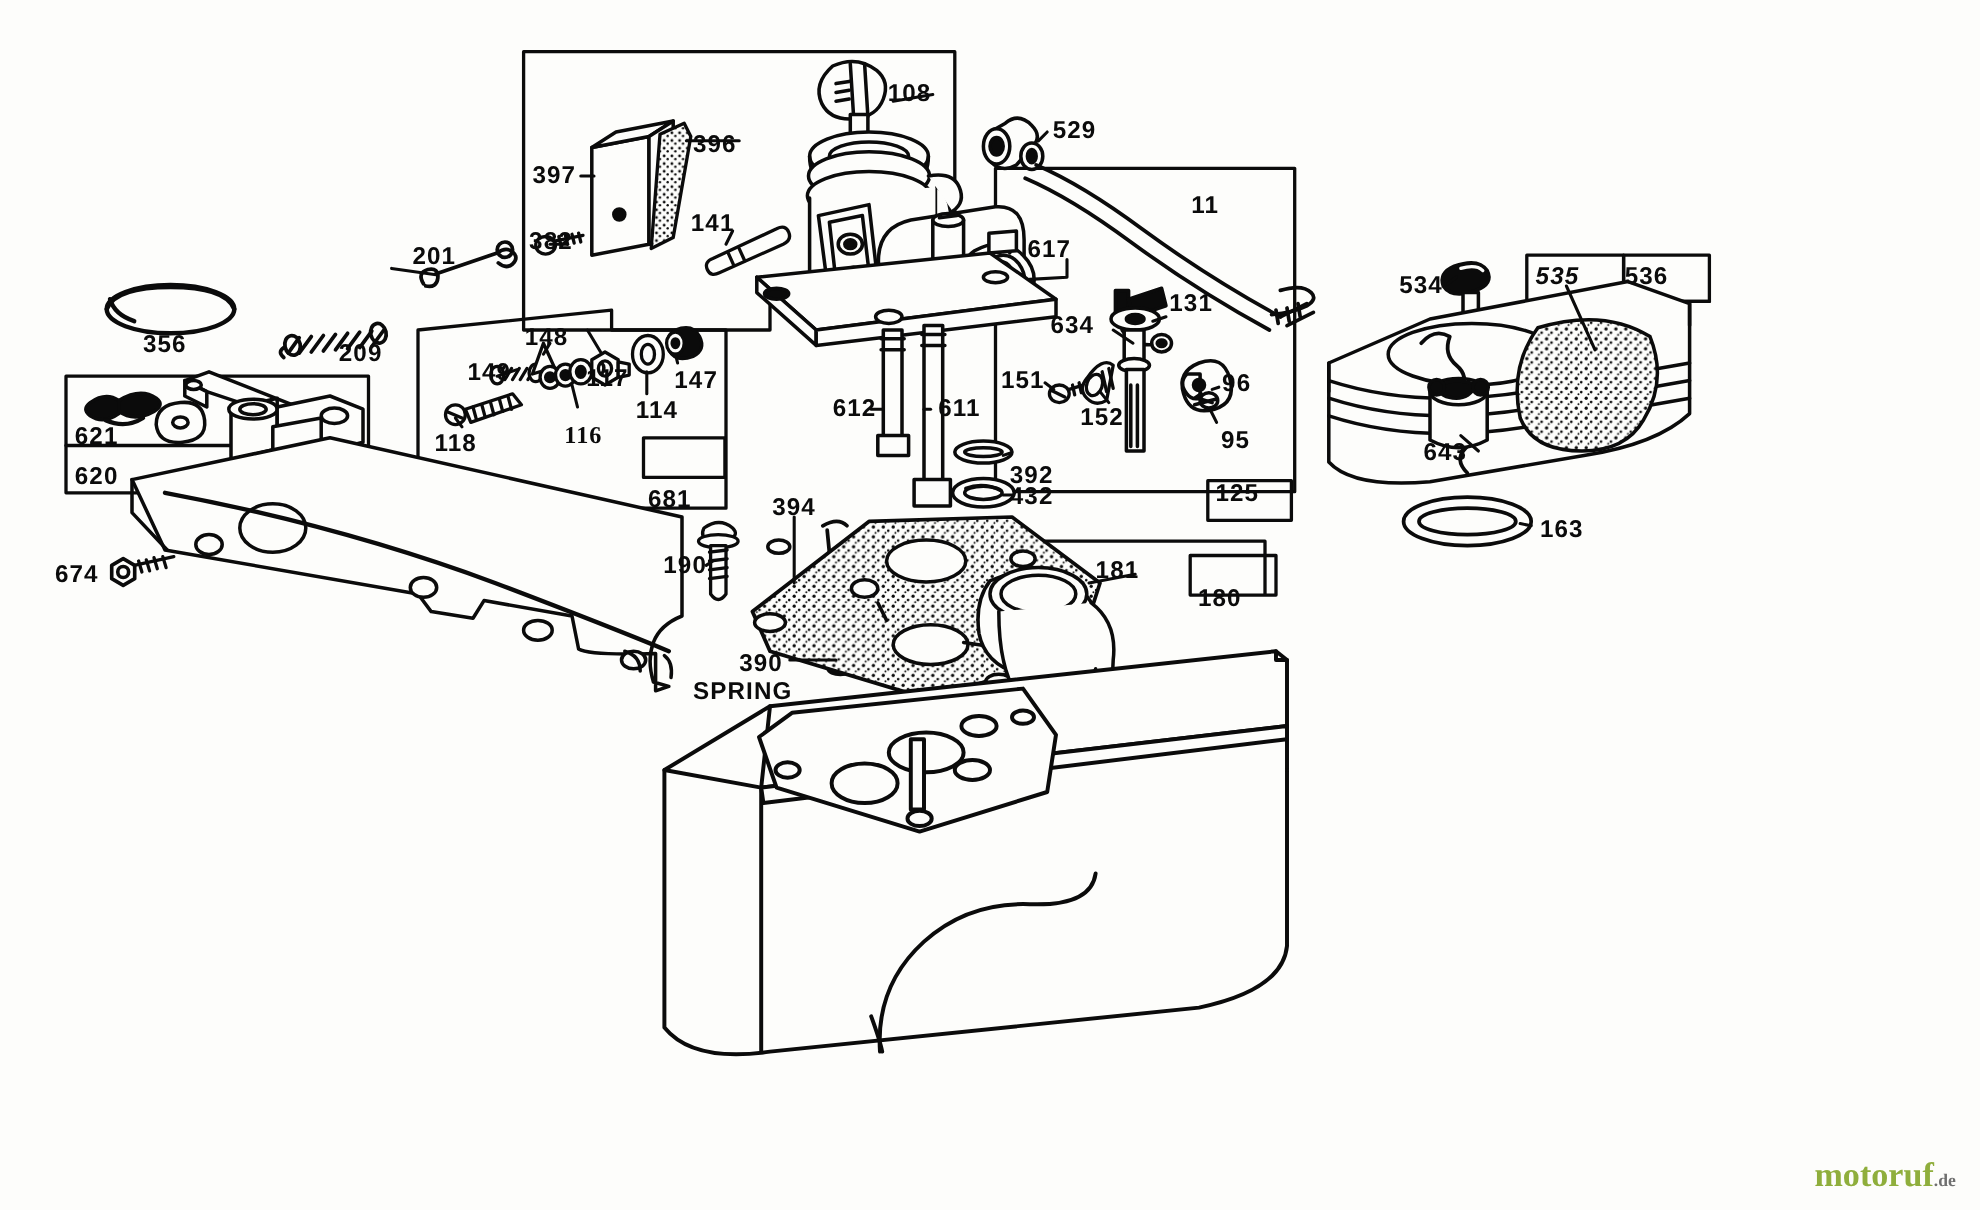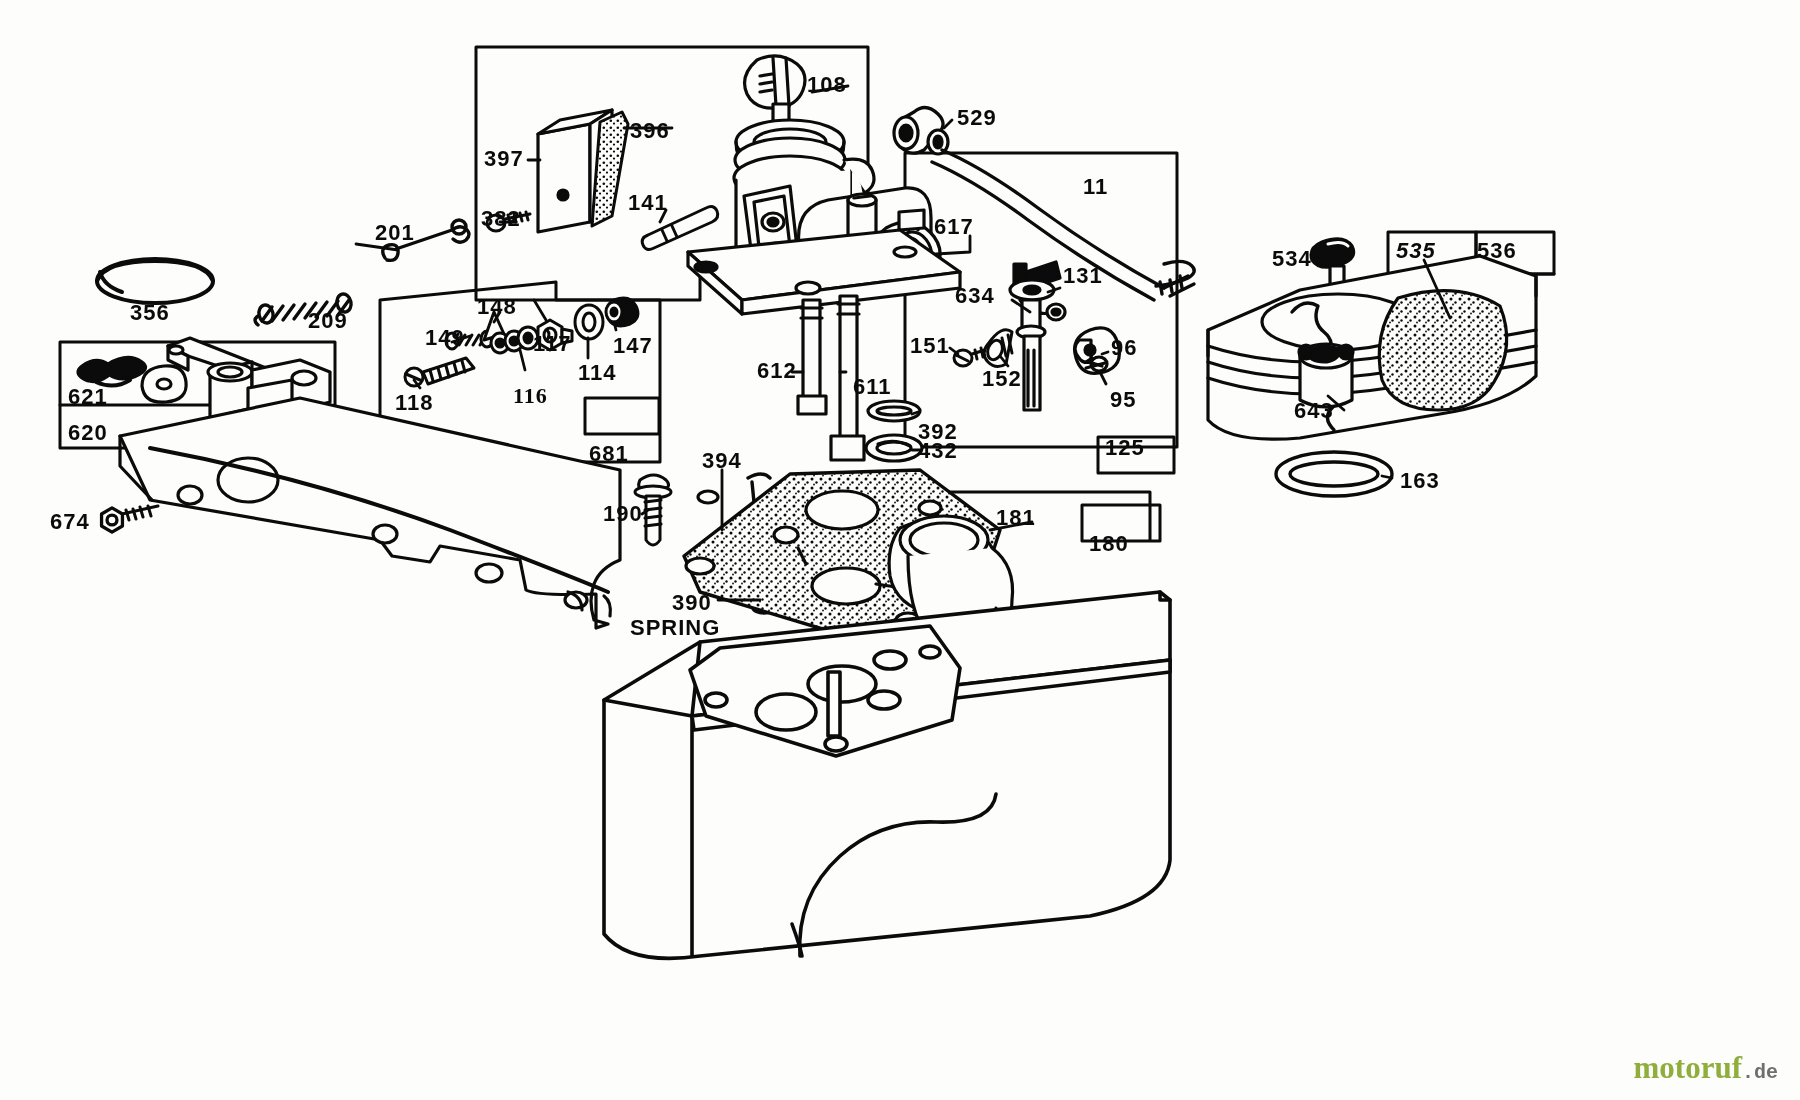--- a/index.html
+++ b/index.html
@@ -7,21 +7,21 @@
   body{width:1800px;height:1100px;position:relative;overflow:hidden;
        font-family:"Liberation Sans",sans-serif;}
   #stage{position:absolute;inset:0;}
   svg#art{position:absolute;left:0;top:0;width:1800px;height:1100px;}
   .lbl{position:absolute;font-family:"Liberation Sans",sans-serif;
        font-weight:bold;color:#0b0b0b;white-space:nowrap;
        letter-spacing:1px;line-height:1;}
   .lbl.m{font-size:22px;}
   .wm{position:absolute;right:22px;bottom:14px;font-size:31px;font-weight:bold;
       font-family:"Liberation Serif",serif;color:#8fae3c;letter-spacing:0px;}
-  .wm .de{color:#6f6f6f;font-size:20px;font-weight:bold;font-family:Liberation Mono, monospace;}
+  .wm .de{color:#6f6f6f;font-size:16px;font-weight:bold;}
 </style>
 </head>
 <body>
 
 <div id="stage">
 
   <svg id="art" viewBox="0 0 1800 1100">
     <defs>
       <pattern id="speck" width="9" height="9" patternUnits="userSpaceOnUse">
         <rect width="9" height="9" fill="#fdfdfb"></rect>
@@ -449,21 +449,21 @@
       <div class="lbl m" style="left: 68px; top: 422px;">620</div>
       <div class="lbl m" style="left: 50px; top: 511px;">674</div>
       <div class="lbl m" style="left: 477px; top: 296px;">148</div>
       <div class="lbl m" style="left: 425px; top: 327px;">149</div>
       <div class="lbl m" style="left: 533px; top: 285px; margin-top: 48px;">117</div>
       <div class="lbl m" style="left: 613px; top: 335px;">147</div>
       <div class="lbl m" style="left: 578px; top: 362px;">114</div>
       <div class="lbl m" style="left: 513px; top: 385px; font-family: Liberation Serif, serif;">116</div>
       <div class="lbl m" style="left: 395px; top: 392px;">118</div>
       <div class="lbl m" style="left: 757px; top: 360px;">612</div>
-      <div class="lbl m" style="left: 853px; top: 360px; margin-top: 16px;">611</div>
+      <div class="lbl m" style="left: 853px; top: 360px;">611</div>
       <div class="lbl m" style="left: 918px; top: 421px;">392</div>
       <div class="lbl m" style="left: 918px; top: 440px;">432</div>
       <div class="lbl m" style="left: 702px; top: 450px;">394</div>
       <div class="lbl m" style="left: 603px; top: 503px;">190</div>
       <div class="lbl m" style="left: 672px; top: 592px;">390</div>
       <div class="lbl m" style="left: 630px; top: 617px;">SPRING</div>
       <div class="lbl m" style="left: 996px; top: 507px;">181</div>
       <div class="lbl m" style="left: 1272px; top: 248px;">534</div>
       <div class="lbl m" style="left: 1294px; top: 400px;">643</div>
       <div class="lbl m" style="left: 1400px; top: 470px;">163</div>

